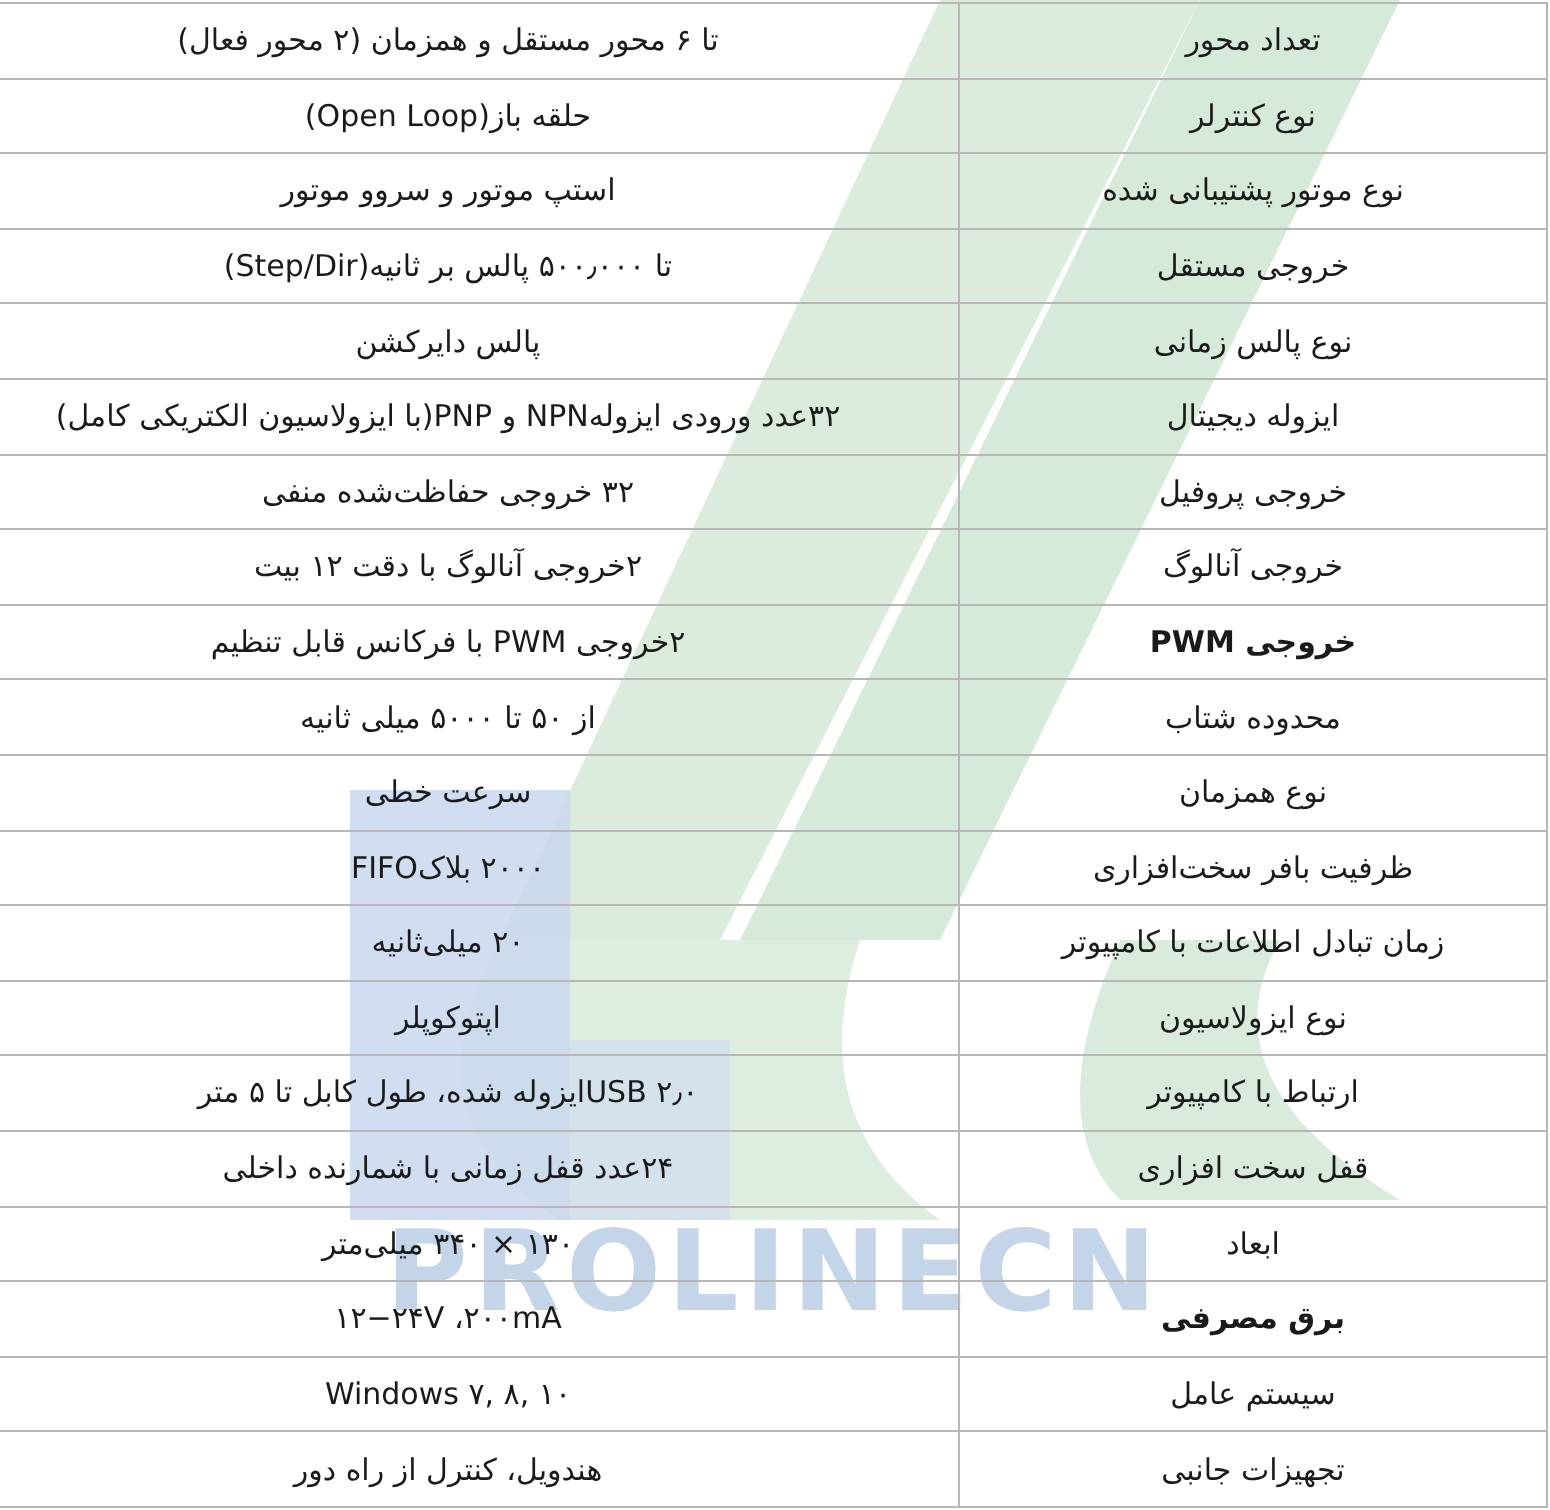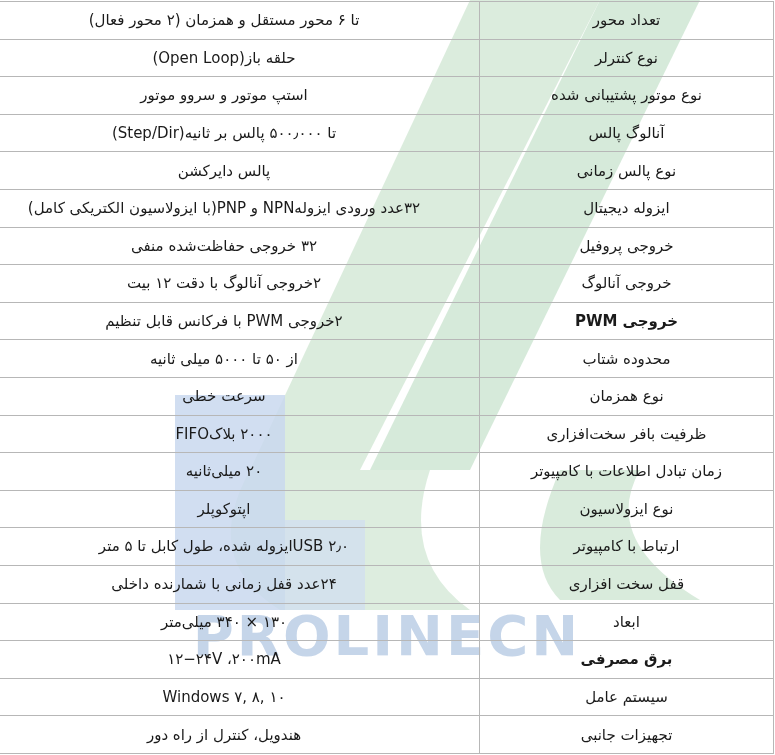--- a/index.html
+++ b/index.html
@@ -91,21 +91,21 @@
       </tr>
       <tr>
         <td class="label-cell">نوع کنترلر</td>
         <td class="value-cell">حلقه باز(Open Loop)</td>
       </tr>
       <tr>
         <td class="label-cell">نوع موتور پشتیبانی شده</td>
         <td class="value-cell">استپ موتور و سروو موتور</td>
       </tr>
       <tr>
-        <td class="label-cell">آنالوگ پالس</td>
+        <td class="label-cell">خروجی مستقل</td>
         <td class="value-cell">تا ۵۰۰٫۰۰۰ پالس بر ثانیه(Step/Dir)</td>
       </tr>
       <tr>
         <td class="label-cell">نوع پالس زمانی</td>
         <td class="value-cell">پالس دایرکشن</td>
       </tr>
       <tr>
         <td class="label-cell">ایزوله دیجیتال</td>
         <td class="value-cell">۳۲عدد ورودی ایزوله‌NPN و PNP(با ایزولاسیون الکتریکی کامل)</td>
       </tr>

